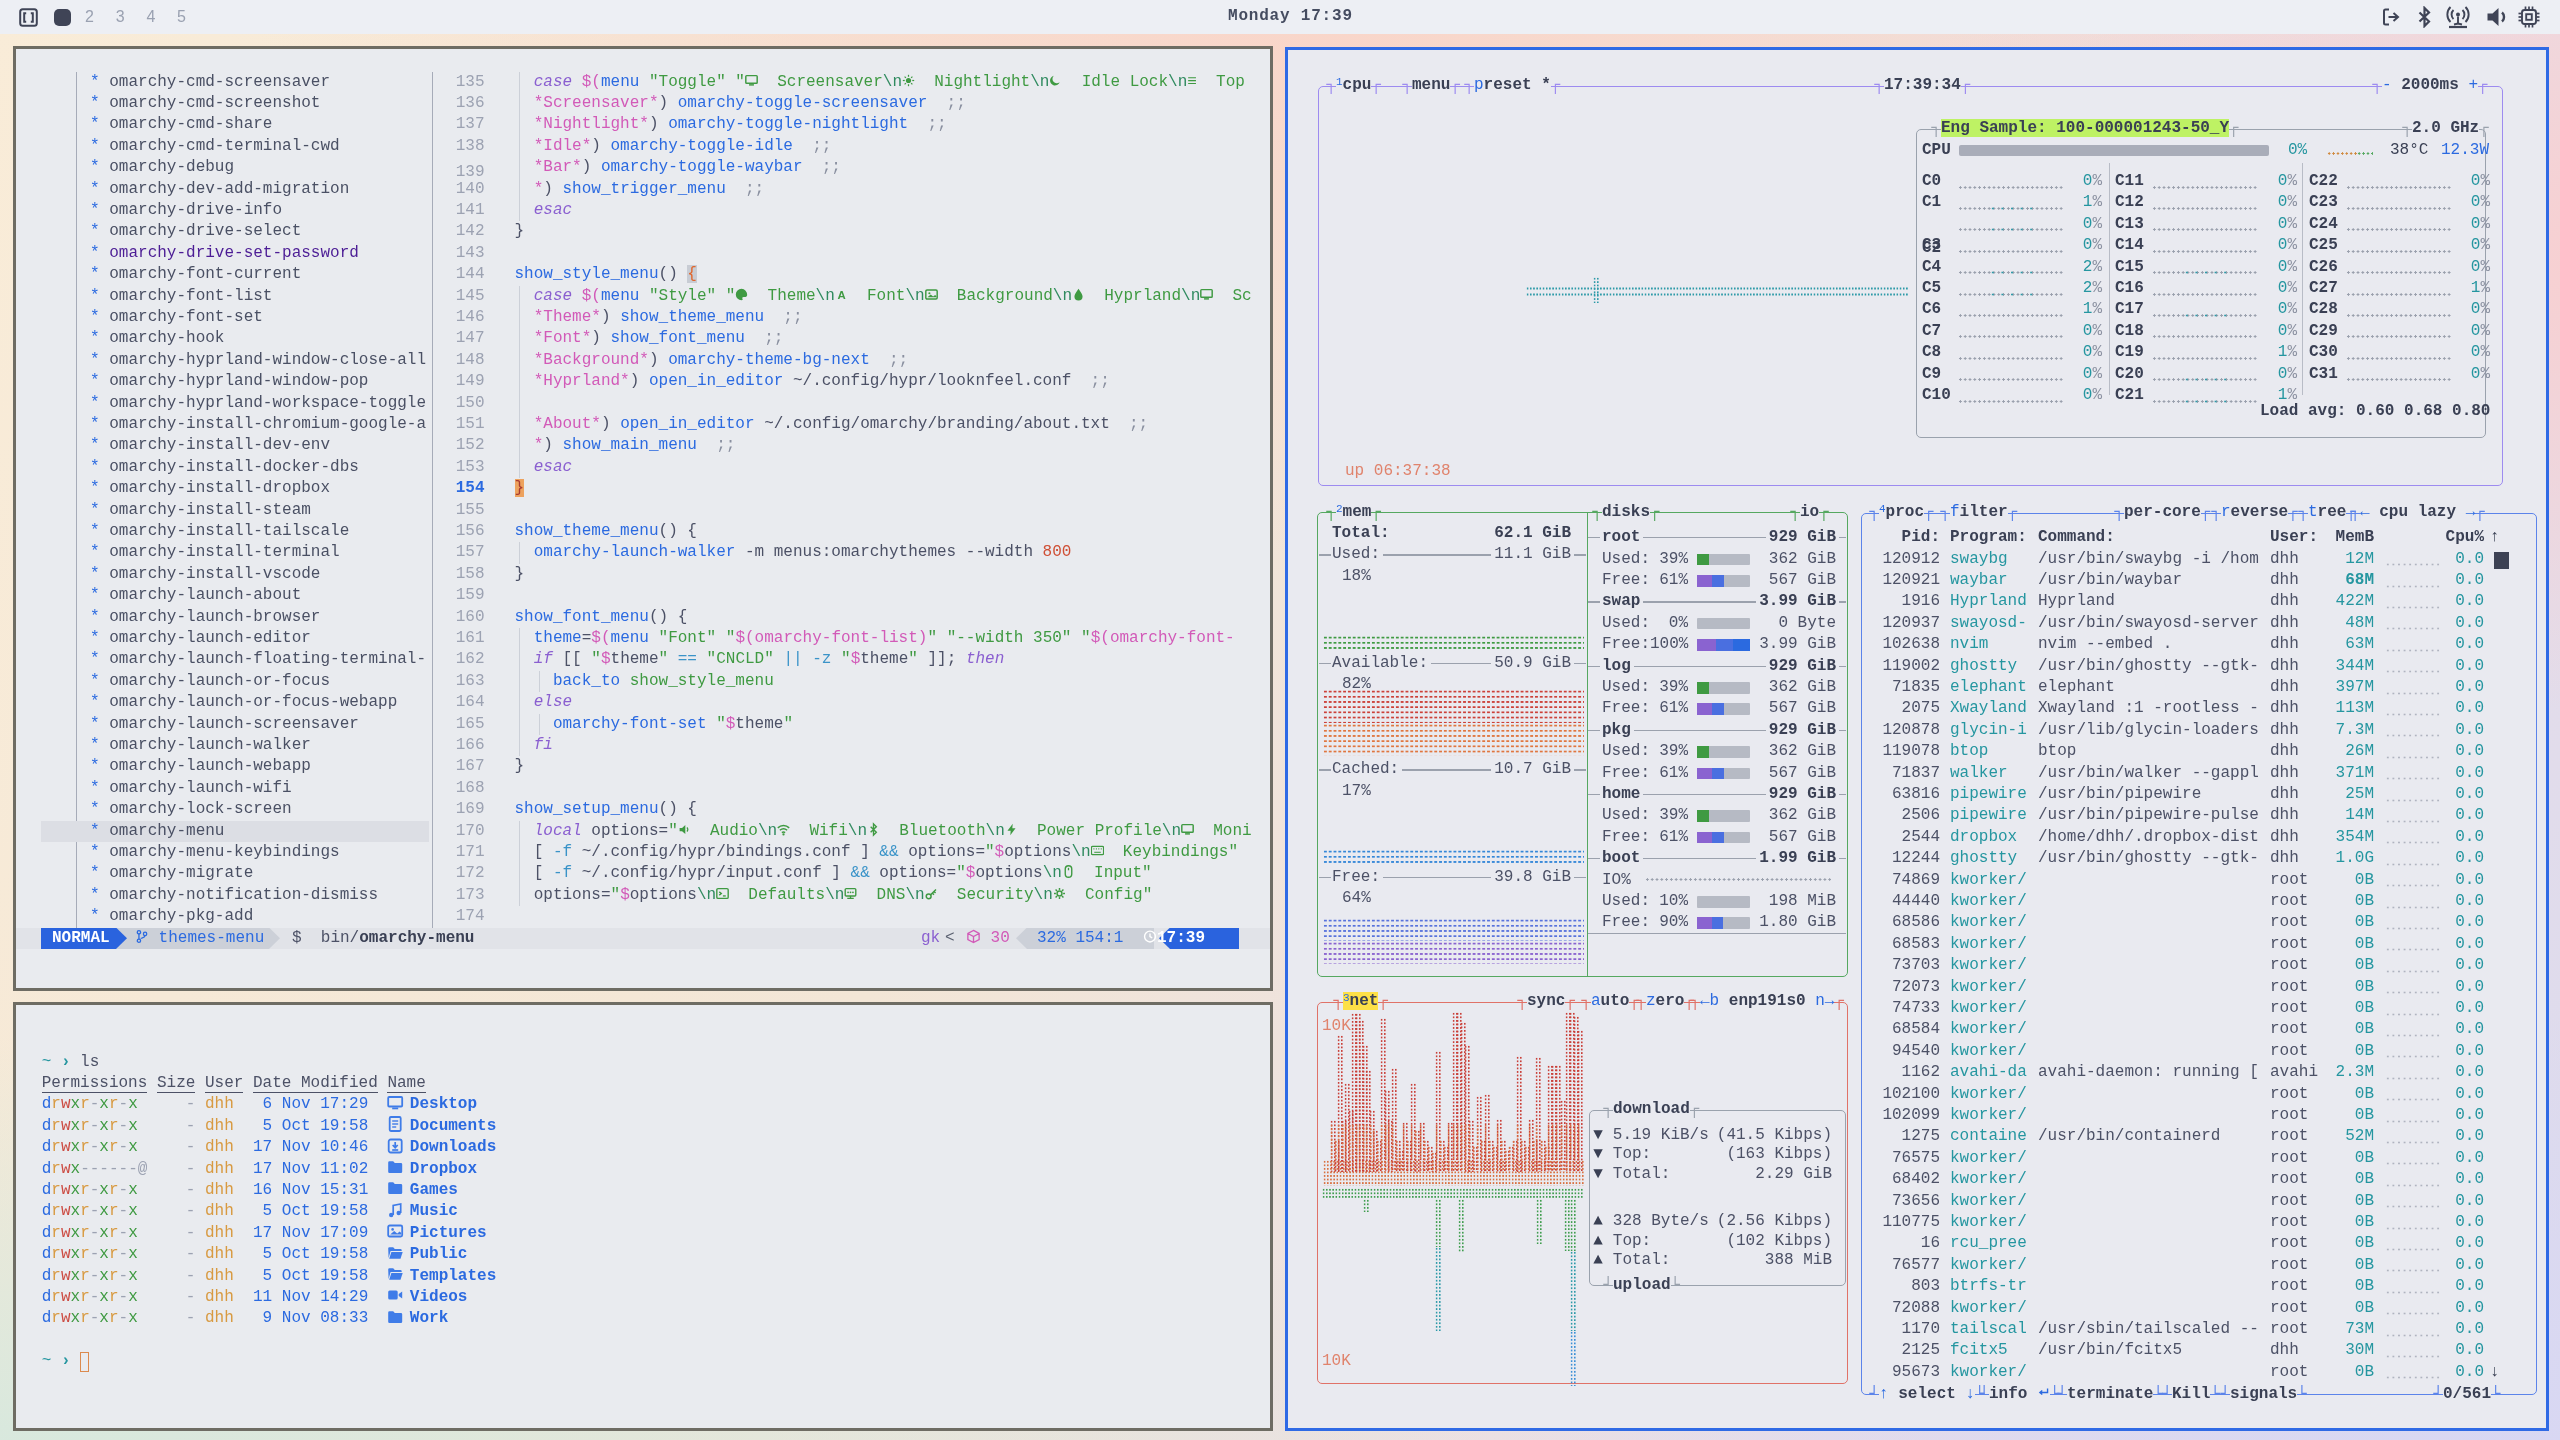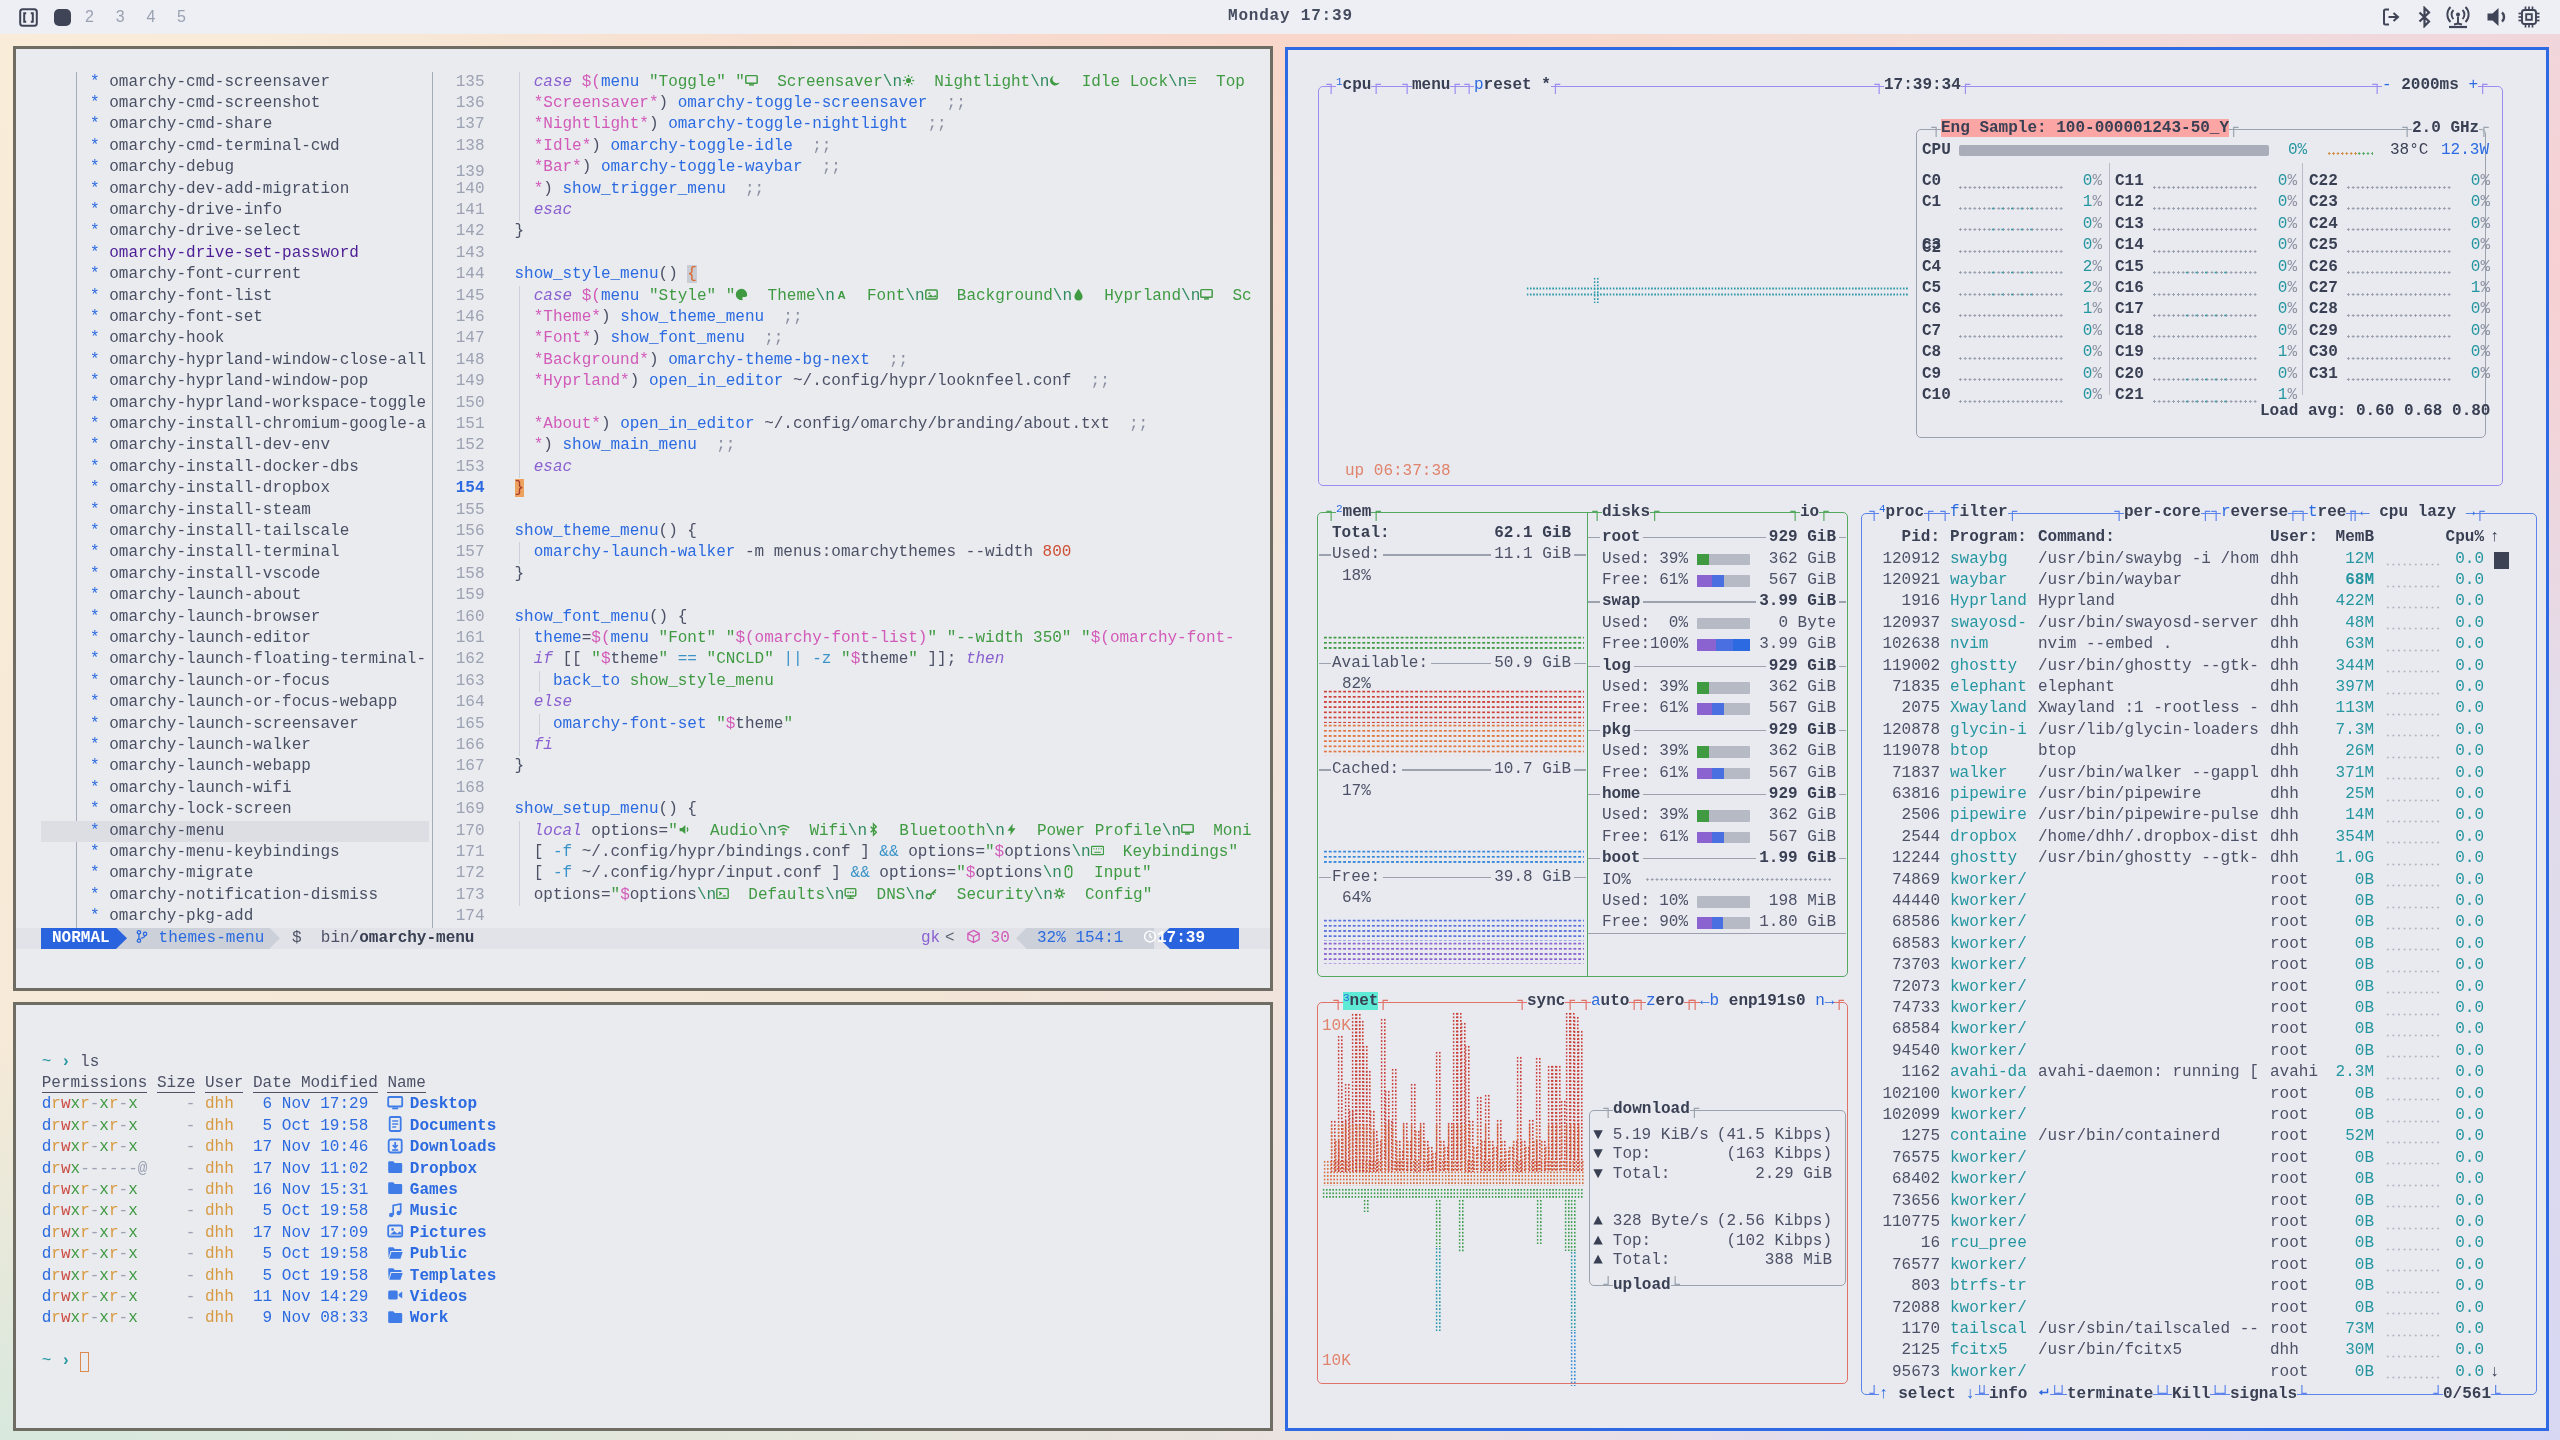--- a/index.html
+++ b/index.html
@@ -464,21 +464,21 @@
     <div class="t " style="left:38.4px;top:24.8px;z-index:5"><span class="bk1">┐</span><span style="background:#e9eaf0"><sup class="b">1</sup><b class="dk">cpu</b></span><span class="bk1">┌</span></div>
     <div class="t " style="left:114.4px;top:24.8px;z-index:5"><span class="bk1">┐</span><span style="background:#e9eaf0"><b class="dk">menu</b></span><span class="bk1">┌</span></div>
     <div class="t " style="left:176.4px;top:24.8px;z-index:5"><span class="bk1">┐</span><span style="background:#e9eaf0"><span class="b">p</span><b class="dk">reset *</b></span><span class="bk1">┌</span></div>
     <div class="t " style="left:586.4px;top:24.8px;z-index:5"><span class="bk1">┐</span><span style="background:#e9eaf0"><b class="dk">17:39:34</b></span><span class="bk1">┌</span></div>
     <div class="t " style="left:1084.4px;top:24.8px;z-index:5"><span class="bk1">┐</span><span style="background:#e9eaf0"><span class="b">- </span><b class="dk">2000ms</b><span class="b"> +</span></span><span class="bk1">┌</span></div>
     <div class="t " style="left:57.0px;top:411.0px;"><span class="sal">up 06:37:38</span></div>
     <div style="position:absolute;left:238.0px;top:235.5px;width:382.0px;height:4.5px;background-image:radial-gradient(circle,#2d9aa8 1.0px,transparent 1.15px);background-size:3.2px 5px;"></div>
     <div style="position:absolute;left:238.0px;top:241.5px;width:382.0px;height:4.5px;background-image:radial-gradient(circle,#2d9aa8 1.0px,transparent 1.15px);background-size:3.2px 5px;"></div>
     <div style="position:absolute;left:305.0px;top:227.0px;width:7.0px;height:26.0px;background-image:radial-gradient(circle,#2d9aa8 1.0px,transparent 1.15px);background-size:3.2px 3.4px;"></div>
     <div style="position:absolute;left:628.0px;top:79.0px;width:570.0px;height:309.0px;border:1.3px solid #9aa2ad;border-radius:5px;box-sizing:border-box;"></div>
-    <div class="t " style="left:643.4px;top:68.3px;z-index:5"><span class="bkg">┐</span><span style="background:#fca5a5"><b class="dk">Eng Sample: 100-000001243-50_Y</b></span><span class="bkg">┌</span></div>
+    <div class="t " style="left:643.4px;top:68.3px;z-index:5"><span class="bkg">┐</span><span style="background:#bef264"><b class="dk">Eng Sample: 100-000001243-50_Y</b></span><span class="bkg">┌</span></div>
     <div class="t " style="left:1114.4px;top:68.3px;z-index:5"><span class="bkg">┐</span><span style="background:#e9eaf0"><b class="dk">2.0 GHz</b></span><span class="bkg">┌</span></div>
     <div class="t " style="left:634.0px;top:90.0px;"><b class="dk">CPU</b></div>
     <div style="position:absolute;left:671.0px;top:95.0px;width:310px;height:11px;background:#a9adb9;border-radius:2px"></div>
     <div class="t " style="left:1000.0px;top:90.0px;"><span class="tl">0%</span></div>
     <div style="position:absolute;left:1039.0px;top:101.0px;width:30.0px;height:4.0px;background-image:radial-gradient(circle,#d08a3f 1.1px,transparent 1.25px);background-size:4.4px 5px;"></div>
     <div style="position:absolute;left:1069.0px;top:101.0px;width:16.0px;height:4.0px;background-image:radial-gradient(circle,#55a860 1.1px,transparent 1.25px);background-size:4.4px 5px;"></div>
     <div class="t " style="left:1102.0px;top:90.0px;"><span class="dk">38°C</span></div>
     <div class="t " style="left:1153.0px;top:90.0px;"><span class="b">12.3W</span></div>
     <div style="position:absolute;left:821.0px;top:113.0px;width:1.2px;height:232.0px;background:#b8bcc6"></div>
     <div style="position:absolute;left:1014.0px;top:113.0px;width:1.2px;height:232.0px;background:#b8bcc6"></div>
@@ -715,21 +715,21 @@
     <div style="position:absolute;left:409.0px;top:846.0px;width:53px;height:11.5px;background:#b6bac4;border-radius:1px"></div>
     <div class="t r " style="--re:710.0px;top:841.0px;">198 MiB</div>
     <div class="t " style="left:314.0px;top:862.4px;">Free:</div>
     <div class="t r " style="--re:858.0px;top:862.4px;">90%</div>
     <div style="position:absolute;left:409.0px;top:867.4px;width:53px;height:11.5px;background:#b6bac4;border-radius:1px"></div>
     <div style="position:absolute;left:409.0px;top:867.4px;width:15px;height:11.5px;background:#8a63d0"></div>
     <div style="position:absolute;left:424.0px;top:867.4px;width:11px;height:11.5px;background:#4a6fe0"></div>
     <div class="t r " style="--re:710.0px;top:862.4px;">1.80 GiB</div>
     <div style="position:absolute;left:300.0px;top:883.3px;width:258.0px;height:1.2px;background:#9ba1ad"></div>
     <div style="position:absolute;left:29.4px;top:952.0px;width:530.6px;height:382.0px;border:1.5px solid #e07268;border-radius:5px;box-sizing:border-box;"></div>
-    <div class="t " style="left:45.4px;top:941.3px;z-index:5"><span class="bk3">┐</span><span style="background:#5eead4"><sup class="b">3</sup><b class="dk">net</b></span><span class="bk3">┌</span></div>
+    <div class="t " style="left:45.4px;top:941.3px;z-index:5"><span class="bk3">┐</span><span style="background:#fde047"><sup class="b">3</sup><b class="dk">net</b></span><span class="bk3">┌</span></div>
     <div class="t " style="left:229.4px;top:941.3px;z-index:5"><span class="bk3">┐</span><span style="background:#e9eaf0"><b class="dk">sync</b></span><span class="bk3">┌</span></div>
     <div class="t " style="left:293.4px;top:941.3px;z-index:5"><span class="bk3">┐</span><span style="background:#e9eaf0"><span class="b">a</span><b class="dk">uto</b></span><span class="bk3">┌</span></div>
     <div class="t " style="left:348.4px;top:941.3px;z-index:5"><span class="bk3">┐</span><span style="background:#e9eaf0"><span class="b">z</span><b class="dk">ero</b></span><span class="bk3">┌</span></div>
     <div class="t " style="left:402.4px;top:941.3px;z-index:5"><span class="bk3">┐</span><span style="background:#e9eaf0"><span class="b">←b</span> <b class="dk">enp191s0</b> <span class="b">n→</span></span><span class="bk3">┌</span></div>
     <div class="t " style="left:34.0px;top:966.0px;"><span class="sal">10K</span></div>
     <div class="t " style="left:34.0px;top:1301.0px;"><span class="sal">10K</span></div>
     <div style="position:absolute;left:42.0px;top:1070.0px;width:5.5px;height:52.0px;background-image:radial-gradient(circle,#c94039 1.0px,transparent 1.15px);background-size:3.2px 3.55px;"></div>
     <div style="position:absolute;left:46.0px;top:1090.0px;width:5.5px;height:32.0px;background-image:radial-gradient(circle,#c94039 1.0px,transparent 1.15px);background-size:3.2px 3.55px;"></div>
     <div style="position:absolute;left:49.0px;top:985.0px;width:5.5px;height:137.0px;background-image:radial-gradient(circle,#c94039 1.0px,transparent 1.15px);background-size:3.2px 3.55px;"></div>
     <div style="position:absolute;left:53.0px;top:1070.0px;width:5.5px;height:52.0px;background-image:radial-gradient(circle,#c94039 1.0px,transparent 1.15px);background-size:3.2px 3.55px;"></div>

